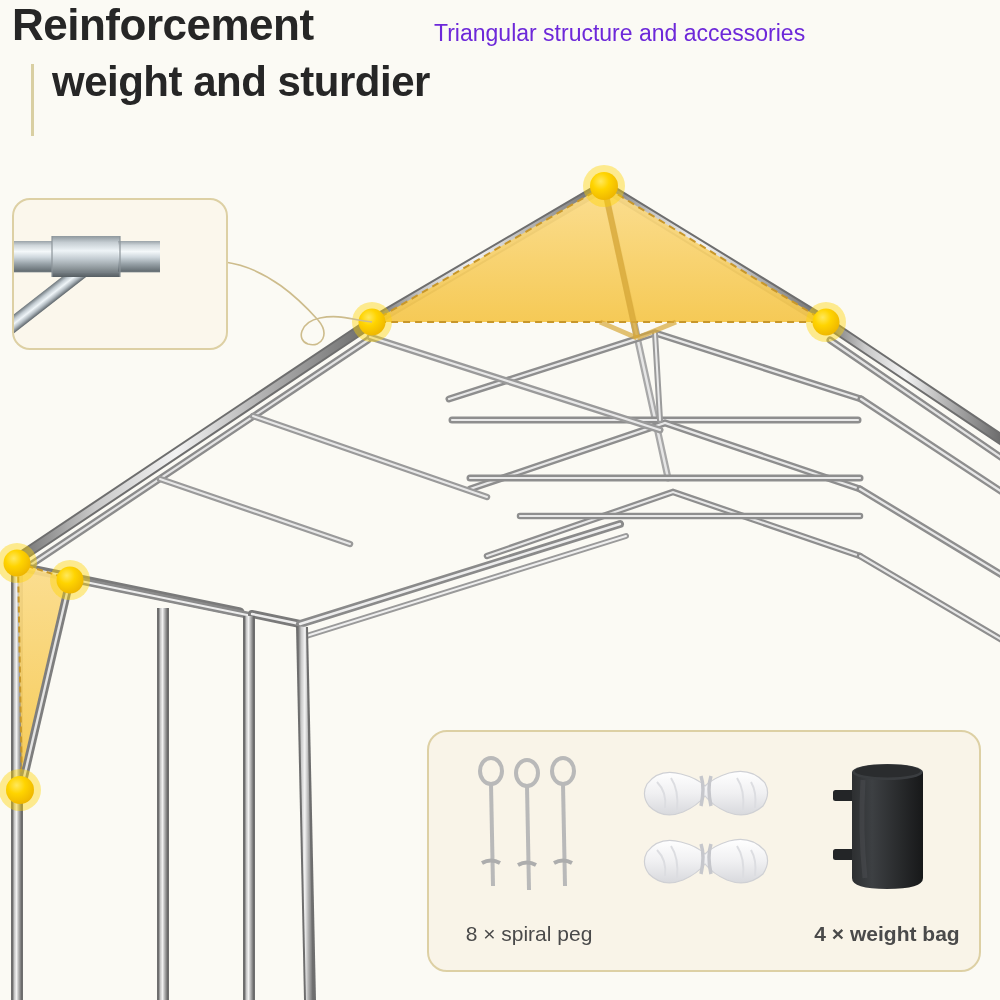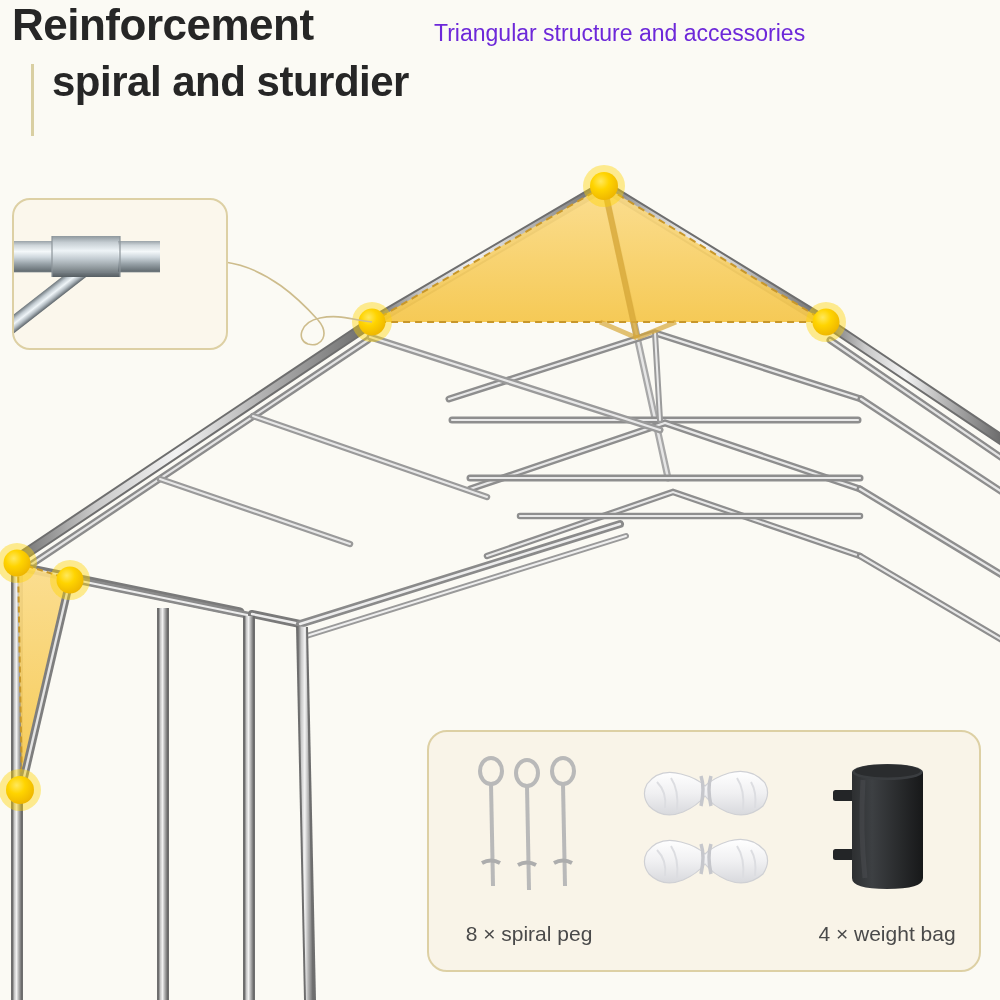--- a/index.html
+++ b/index.html
@@ -115,21 +115,21 @@
     bottom: 24px;
     width: 100%;
     text-align: center;
     font-size: 21px;
     color: #4a4a4a;
     white-space: nowrap;
     margin-top: 8px;
   }
   #acc-col-peg  { left: 10px;  width: 180px; }
   #acc-col-rope { left: 190px; width: 180px; }
-  #acc-col-bag  { left: 368px; width: 180px; }
+  #acc-col-bag  { left: 368px; width: 180px; font-weight: bold; }
 
   svg { display: block; }
 </style>
 </head>
 <body>
 
 <div id="stage">
 
   <svg id="frame-svg" width="1000" height="1000" viewBox="0 0 1000 1000" style="position:absolute;left:0;top:0;z-index:10;">
     <defs>
@@ -286,21 +286,21 @@
       <circle cx="20" cy="790" r="14" fill="url(#nodeGrad)"></circle>
     </g>
 
     <path d="M225 262 C 268 268, 300 300, 318 320 C 330 334, 322 348, 308 344
              C 296 340, 300 322, 320 318 C 340 314, 352 320, 372 322" fill="none" stroke="#cdbc8c" stroke-width="1.6"></path>
   </svg>
 
   <div class="header">
     <div class="title-main">Reinforcement</div>
     <div class="accent-bar"></div>
-    <div class="title-sub2">spiral and sturdier</div>
+    <div class="title-sub2">weight and sturdier</div>
     <div class="title-tagline">Triangular structure and accessories</div>
   </div>
 
   <div class="inset">
     <svg width="212" height="148" viewBox="0 0 212 148">
       <defs>
         <linearGradient id="tubeGrad" x1="0" y1="0" x2="0" y2="1">
           <stop offset="0%" stop-color="#9aa3a8"></stop>
           <stop offset="14%" stop-color="#cfd6da"></stop>
           <stop offset="34%" stop-color="#f4f8fa"></stop>

